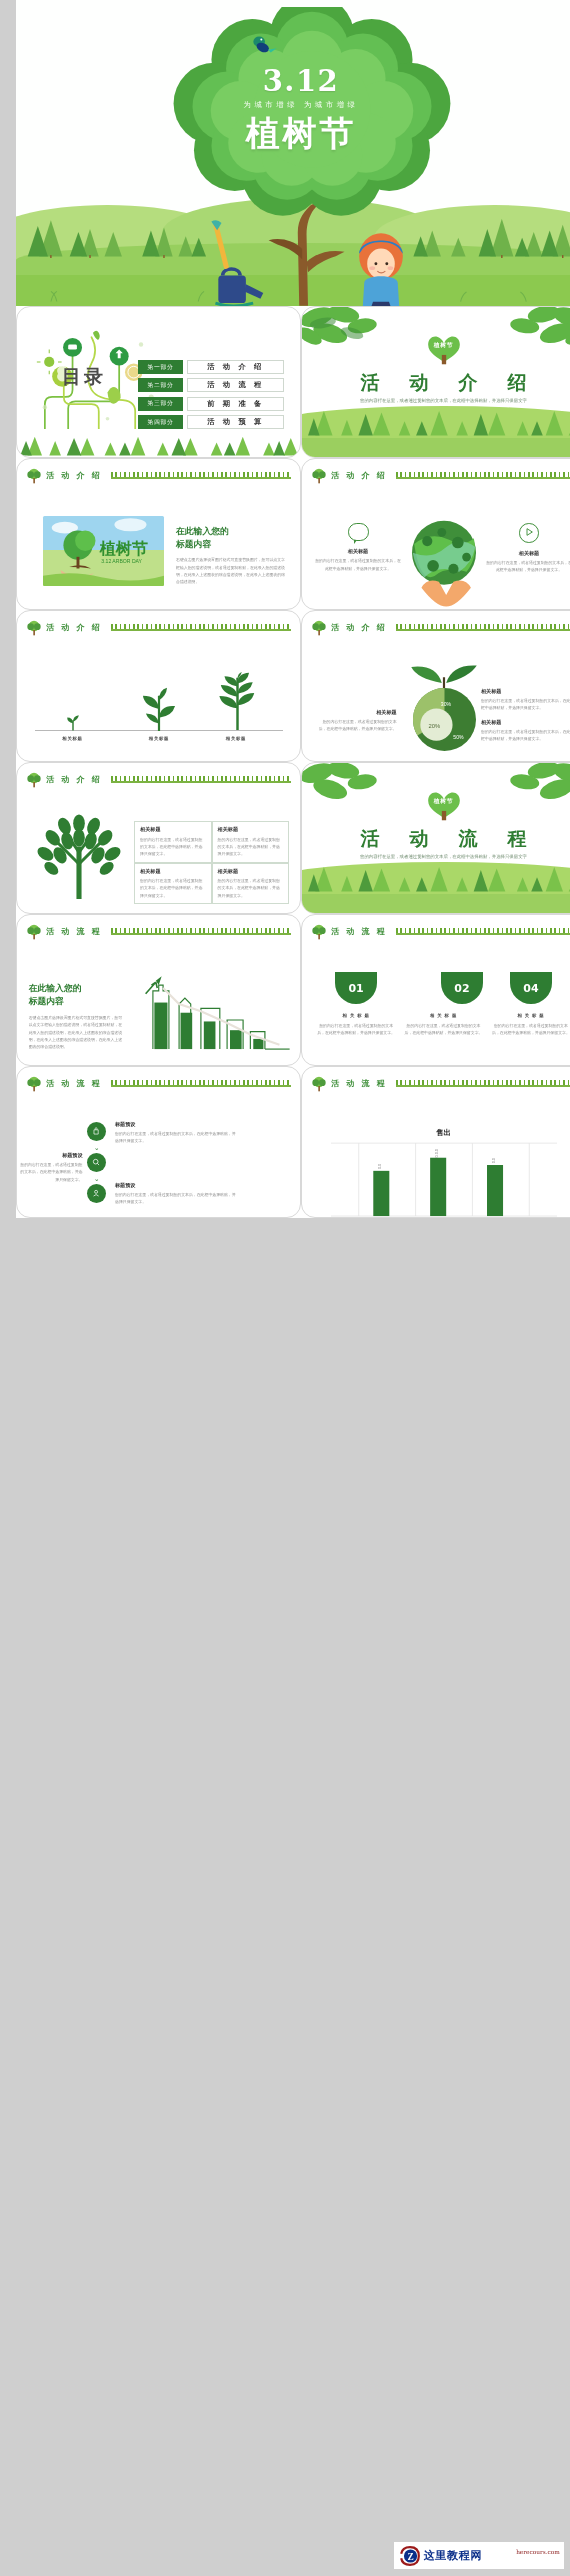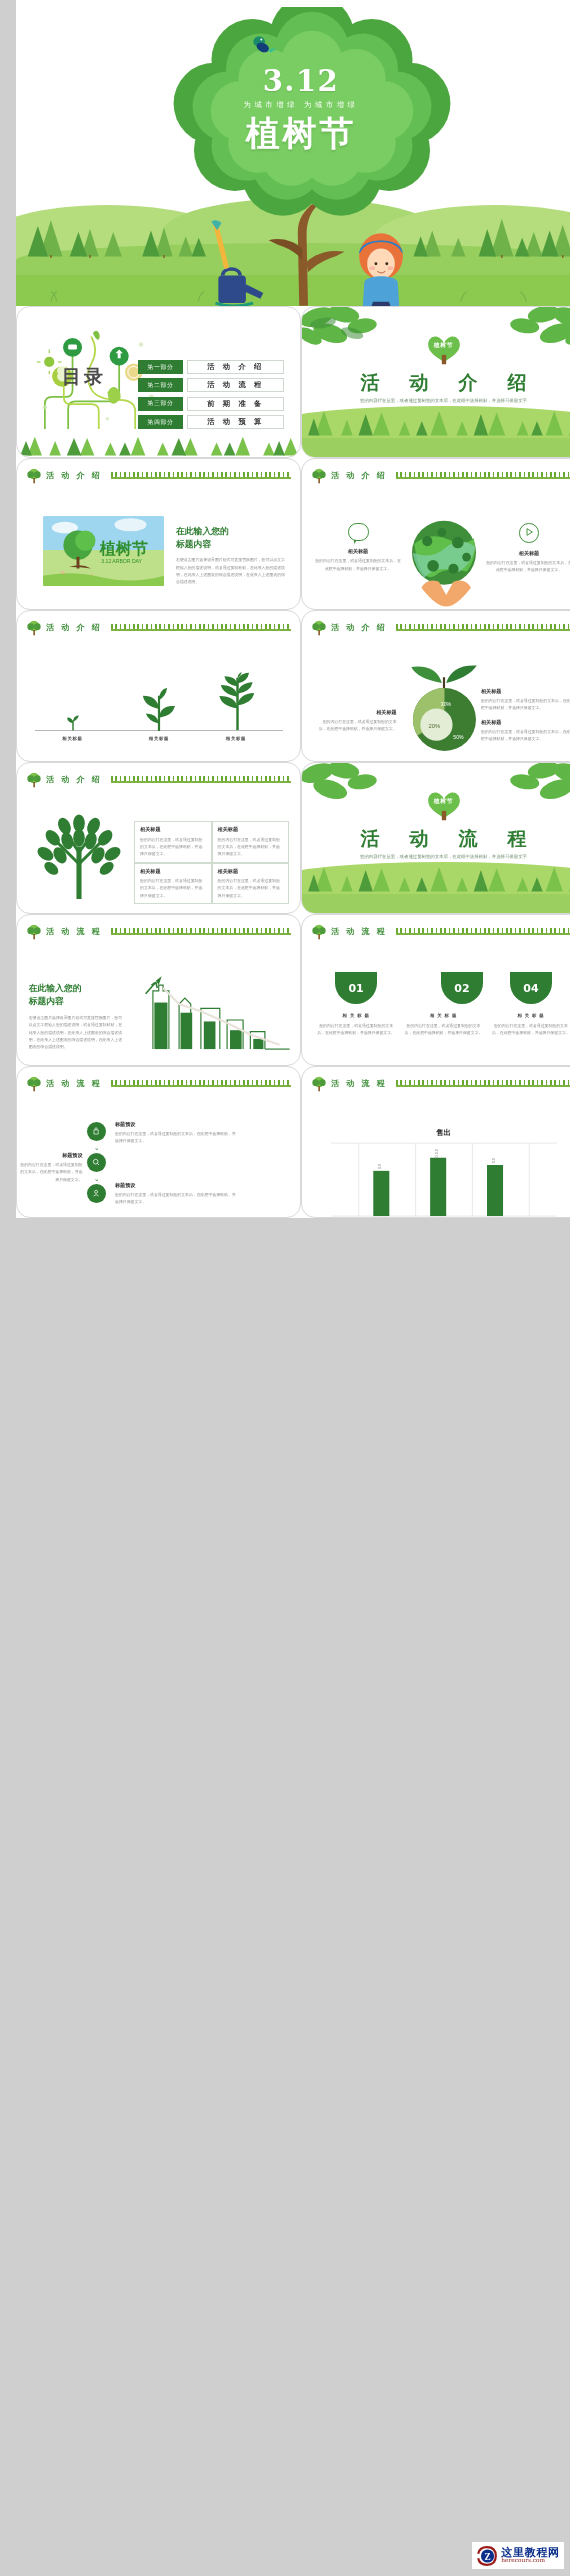--- a/index.html
+++ b/index.html
@@ -73,21 +73,21 @@
   .numcap{width:42px;height:32px;background:#2e7d32;color:#fff;
           border-radius:0 0 23px 23px;display:flex;align-items:center;justify-content:center;
           font-size:11px;font-weight:700;}
 
   .stepic{width:19px;height:19px;border-radius:50%;background:#2e7d32;color:#fff;
           display:flex;align-items:center;justify-content:center;font-size:8px;}
 
   .watermark{position:absolute;right:5.8px;bottom:7.3px;display:flex;align-items:center;gap:2.9px;
              background:#fff;padding:2.2px 4.4px;}
   .wm-globe{width:22px;height:22px;position:relative;}
-  .wm-txt{display:flex;flex-direction:column;line-height:1;}
+  .wm-txt{display:flex;line-height:1;gap:34px;}
   .wm-cn{font-size:11px;font-weight:700;color:#0b2f8a;letter-spacing:0.7px;}
   .wm-en{font-size:5.8px;color:#8a1a1a;font-family:"DejaVu Serif","Liberation Serif",serif;}
 </style>
 </head>
 <body>
 
 <div class="page">
 <div class="deck">
 
   <div class="slide cover" style="width:570px;height:306px;border:none;">

